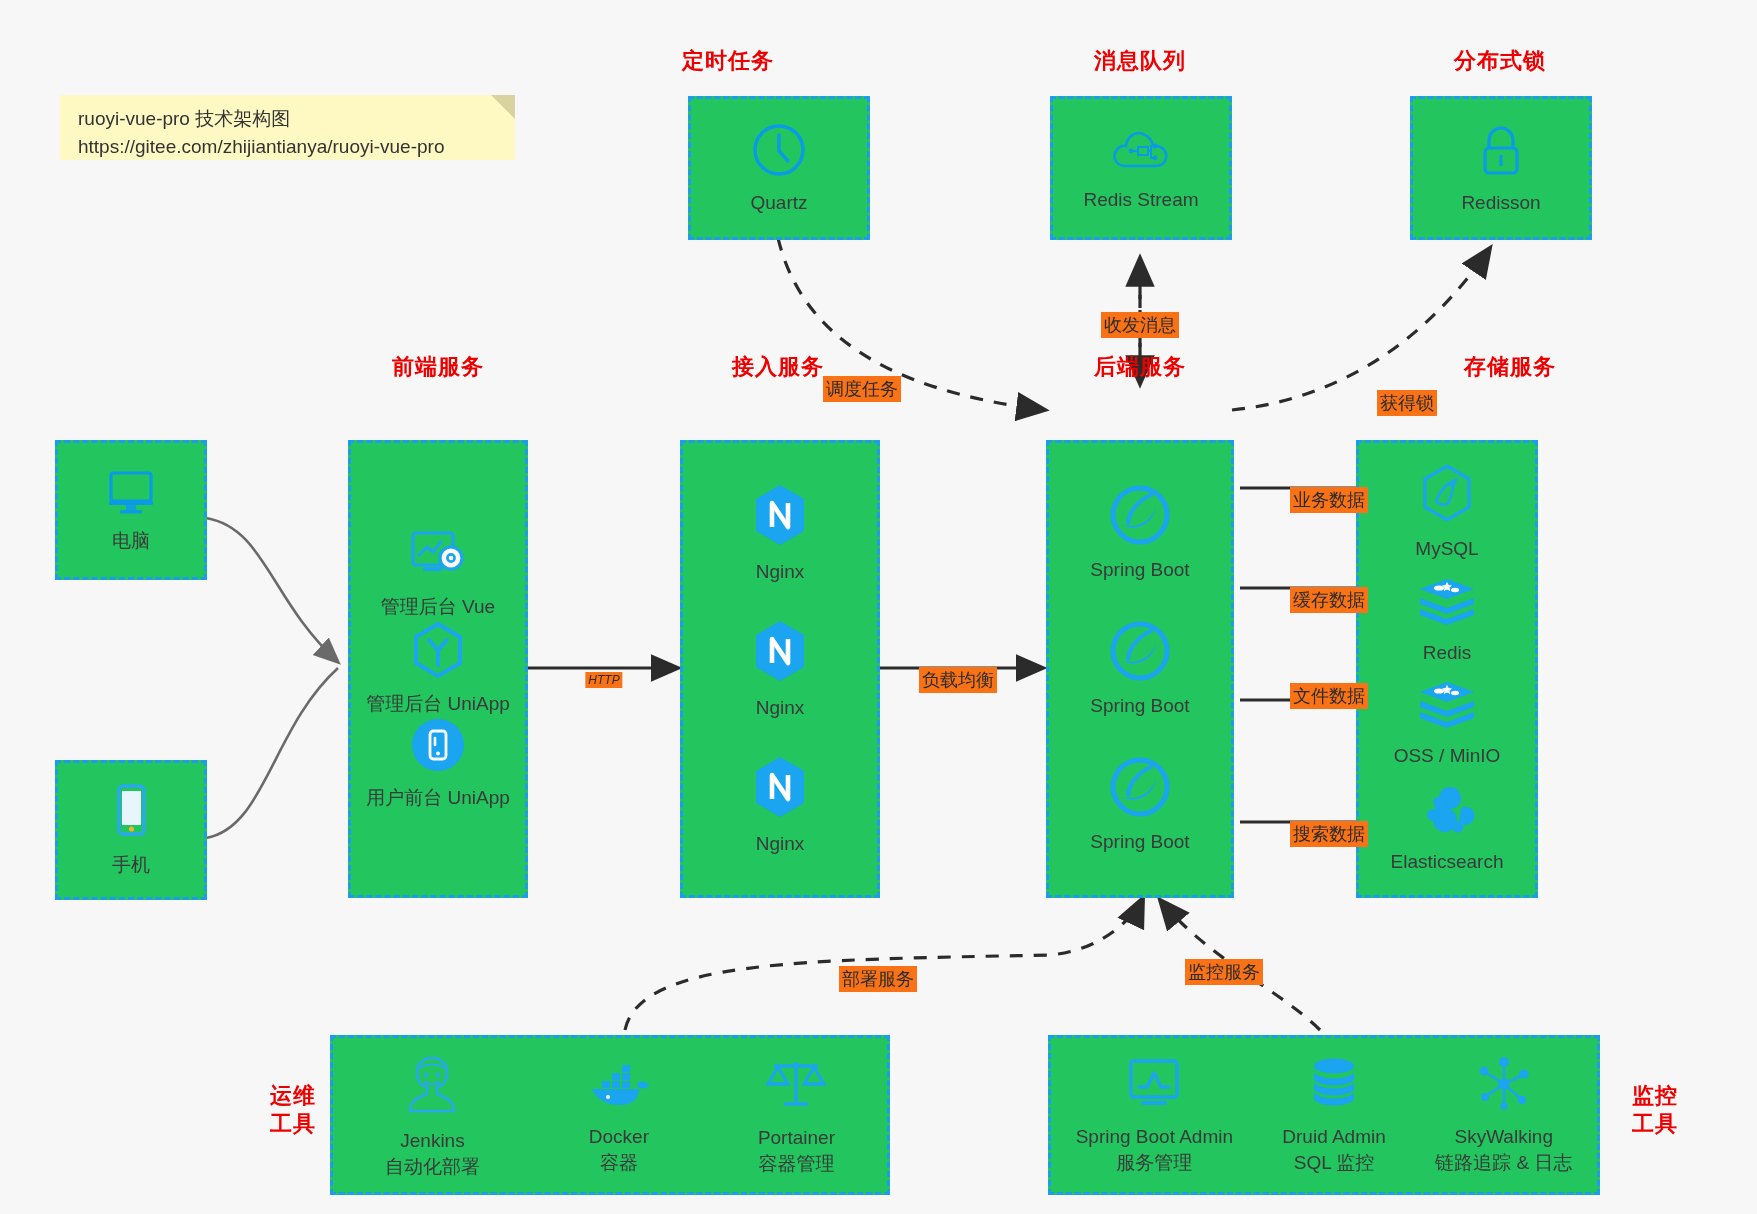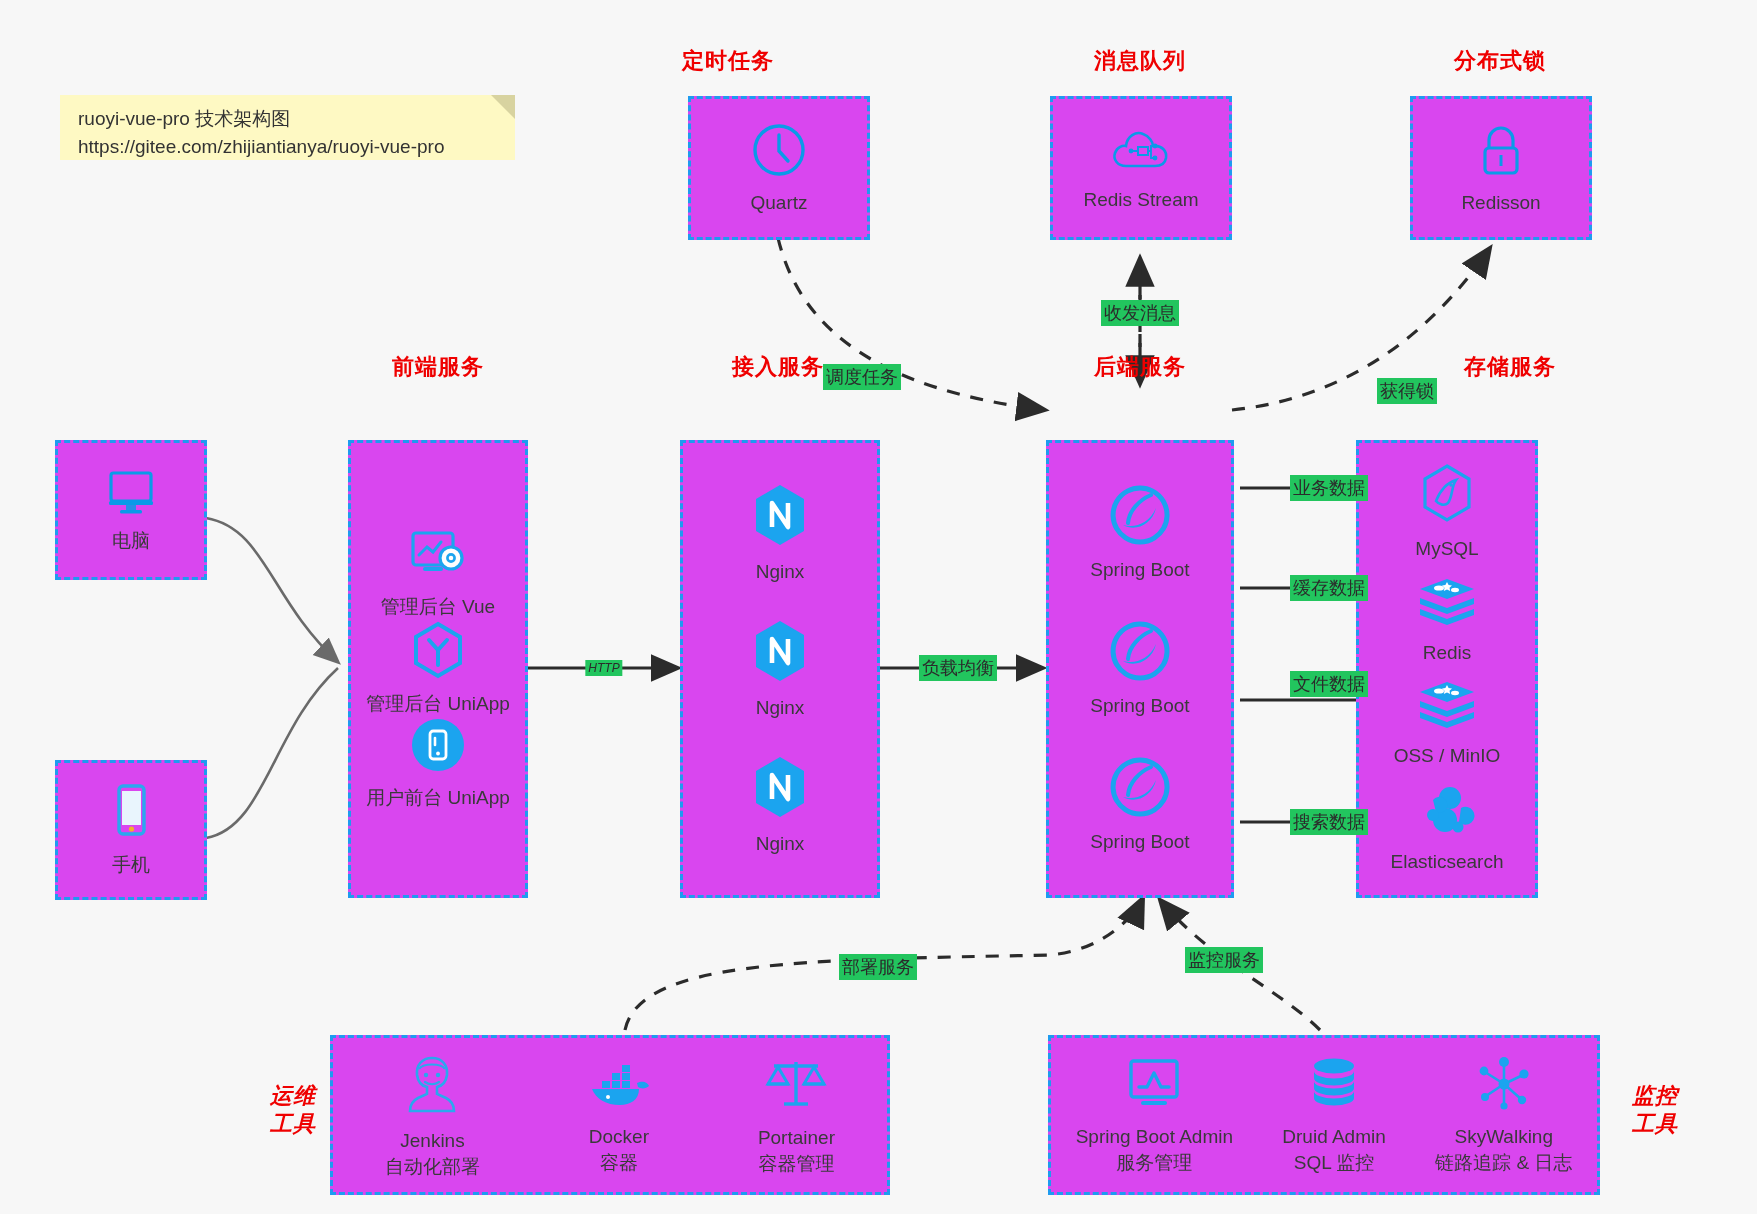--- a/index.html
+++ b/index.html
@@ -27,48 +27,48 @@
   }
   .note-line{
     font-size:19px;color:#333;line-height:1.45;white-space:nowrap;
   }
 
   
   .gtitle{
     position:absolute;color:#ef0000;font-weight:bold;font-size:22px;
     text-align:center;white-space:nowrap;letter-spacing:1px;
   }
-  .gtitle.side{line-height:1.25;font-style:italic;}
+  .gtitle.side{line-height:1.25;}
 
   
   .dbox{
     position:absolute;
     border:3px dashed #1e9bf0;
-    background:#d946ef;
+    background:#22c55e;
     box-sizing:border-box;
     display:flex;
     flex-direction:column;
     align-items:center;
     justify-content:space-around;
   }
   .dbox.row{flex-direction:row;justify-content:space-around;align-items:center;}
 
   
   .node{display:flex;flex-direction:column;align-items:center;justify-content:center;}
   .node .cap{
     font-size:19px;color:#3a3a3a;margin-top:8px;text-align:center;
     line-height:1.3;white-space:nowrap;
   }
   .node .cap2{font-size:19px;color:#3a3a3a;text-align:center;line-height:1.35;white-space:nowrap;}
   .ico{display:block;}
 
   
   .elabel{
-    position:absolute;font-size:18px;color:#2b2b2b;background:#22c55e;
-    padding:1px 3px;white-space:nowrap;transform:translate(-50%,-50%);
+    position:absolute;font-size:18px;color:#2b2b2b;background:#f97316;
+    padding:1px 3px;white-space:nowrap;transform:translate(-50%,-50%);margin-top:12px;
   }
   .elabel.en{font-size:12px;font-style:italic;}
 </style>
 </head>
 <body>
 
 <div id="canvas">
 
   <svg class="svg-layer" viewBox="0 0 1757 1214">
     <defs>

